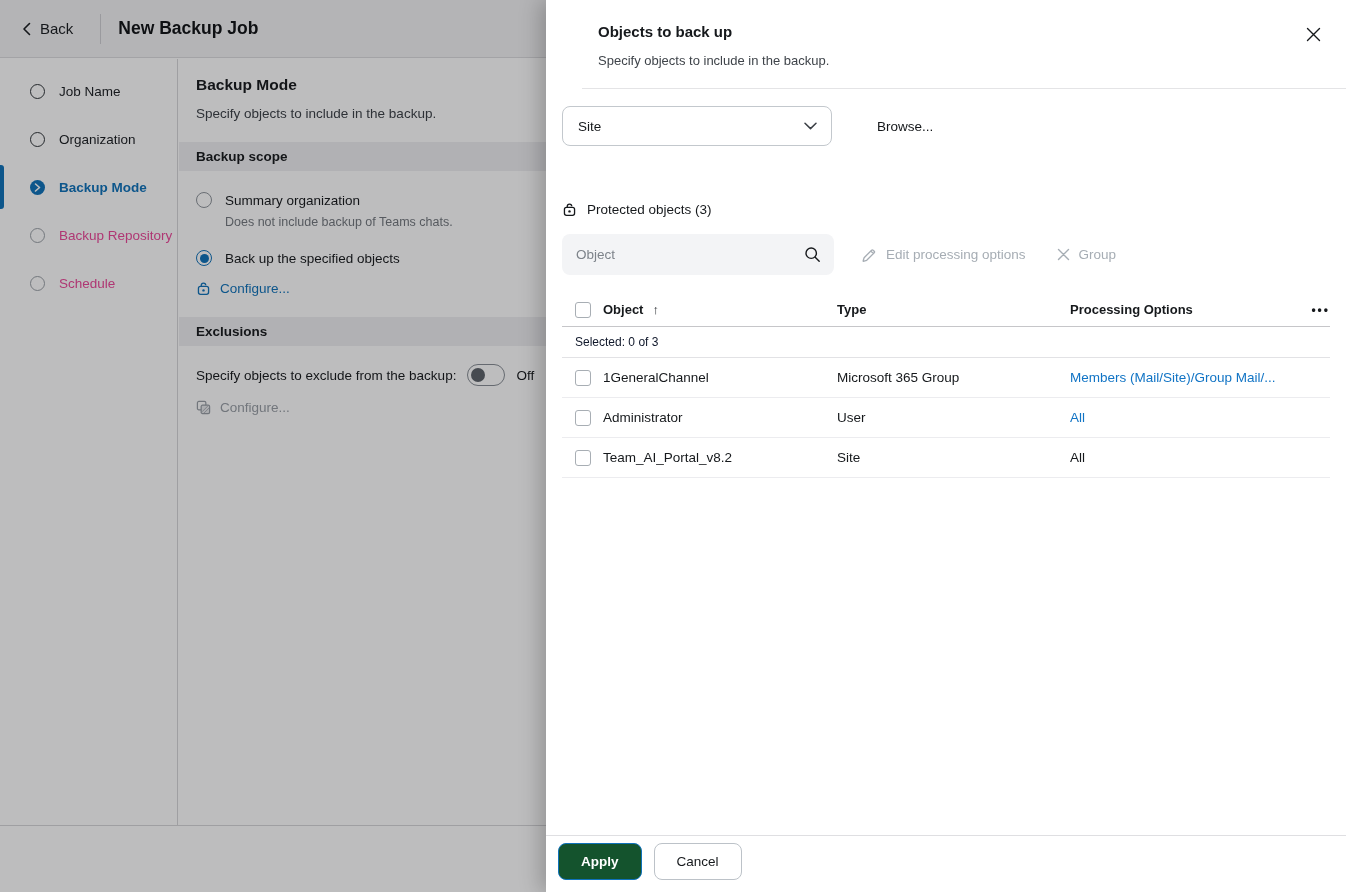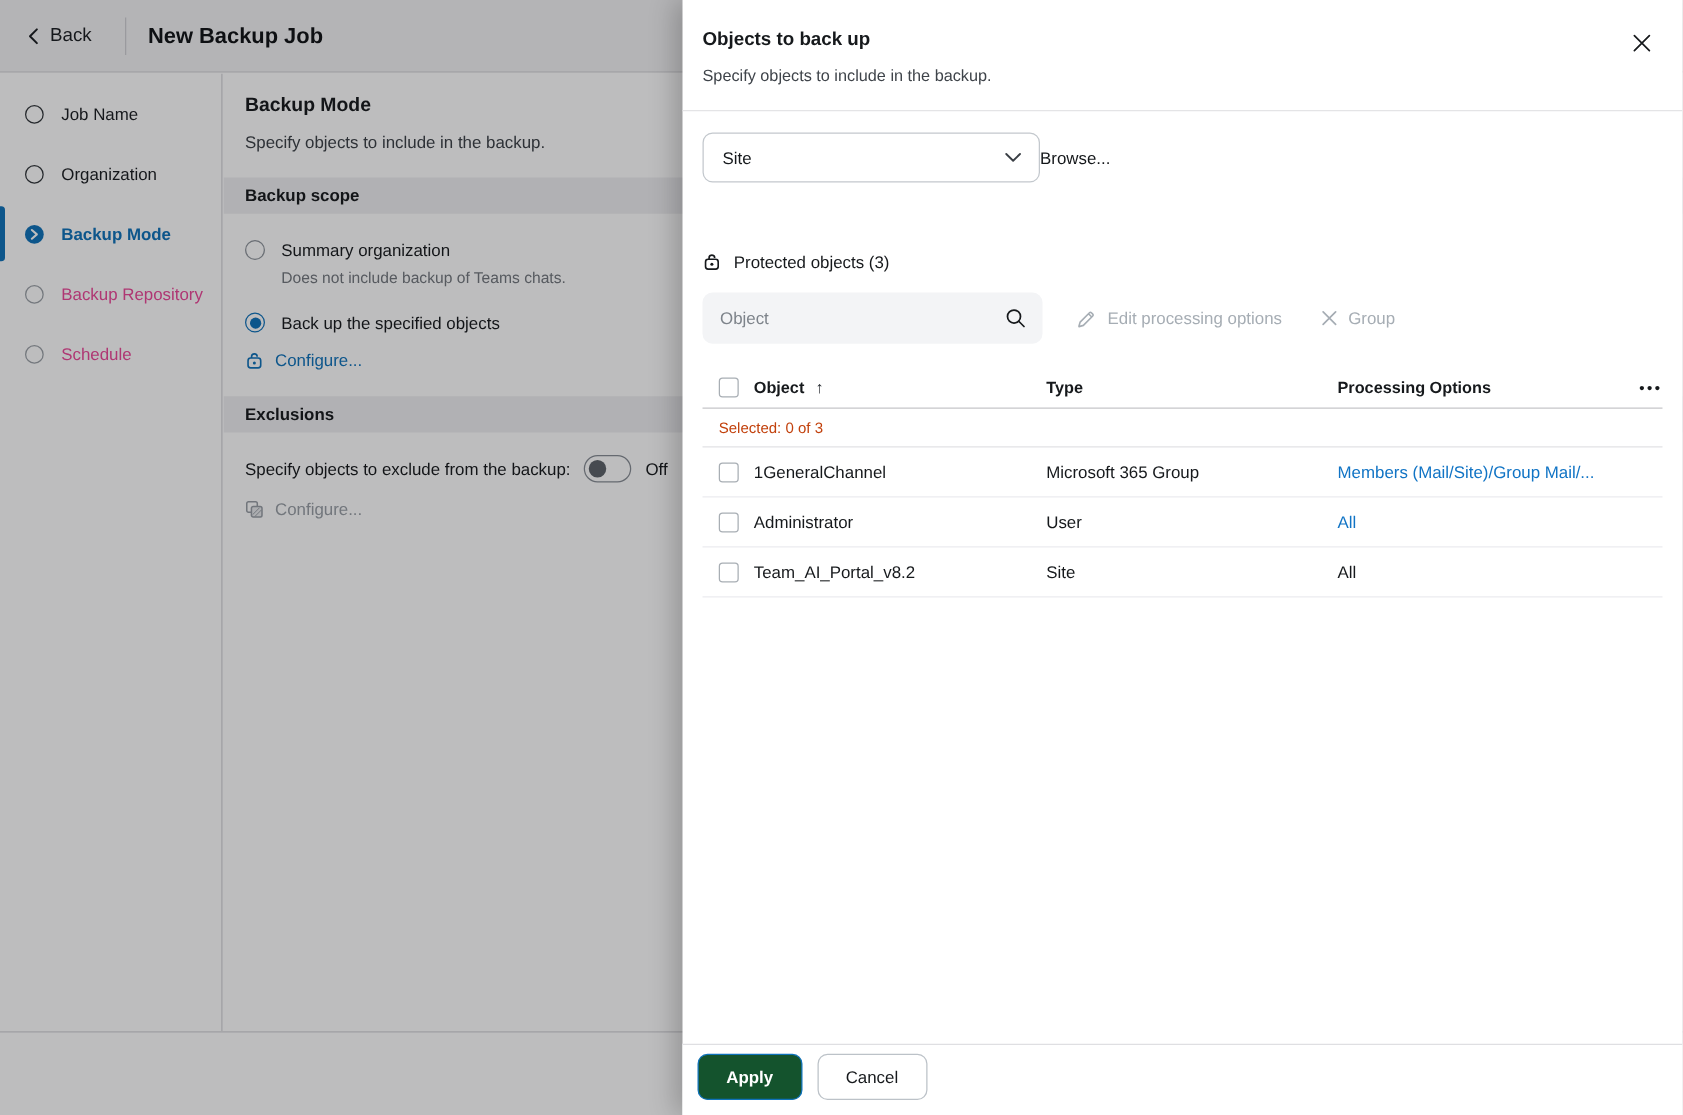--- a/index.html
+++ b/index.html
@@ -20,21 +20,21 @@
     display:flex; align-items:center;
   }
   .back-btn { display:flex; align-items:center; gap:9px; margin-left:22px; font-size:15px; color:#1a1d21; cursor:pointer; }
   .tb-divider { width:1px; height:30px; background:#d0d0d3; margin-left:27px; }
   .tb-title { font-size:17.5px; font-weight:bold; color:#101215; margin-left:17px; }
 
   .sidebar {
     position:absolute; left:0; top:59px; width:178px; bottom:67px;
     background:#fff; border-right:1px solid #d6d6d9; padding-top:8px;
   }
-  .step { position:relative; height:48px; display:flex; align-items:center; gap:14px; padding-left:20px; font-size:13.5px; cursor:pointer; }
+  .step { position:relative; height:48px; display:flex; align-items:center; gap:14px; padding-left:30px; font-size:13.5px; cursor:pointer; }
   .step .circle { width:15px; height:15px; border-radius:50%; border:1.5px solid #2f3438; flex:0 0 auto; }
   .step.visited { color:#1a1d21; }
   .step.pending { color:#ec4899; }
   .step.pending .circle { border-color:#9aa0a6; }
   .step.active { color:#0f72ba; font-weight:bold; }
   .step.active::before { content:""; position:absolute; left:0; top:2px; bottom:2px; width:4px; background:#0f72ba; border-radius:0 3px 3px 0; }
   .step.active .circle { border:none; background:#0f72ba; display:flex; align-items:center; justify-content:center; }
 
   .content { position:absolute; left:179px; top:59px; right:0; bottom:67px; background:#fff; }
   .c-title { margin:17px 0 0 17px; font-size:15.5px; font-weight:bold; }
@@ -51,56 +51,56 @@
   .toggle { width:38px; height:22px; border-radius:11px; border:1.5px solid #878d94; background:#fff; position:relative; cursor:pointer; flex:0 0 auto; }
   .toggle .knob { position:absolute; left:3px; top:2.5px; width:14px; height:14px; border-radius:50%; background:#5c6269; }
 
   .wfooter { position:absolute; left:0; right:0; bottom:0; height:67px; background:#fff; border-top:1px solid #d6d6d9; }
 
   .overlay { position:absolute; inset:0; background:rgba(10,12,14,0.27); z-index:5; }
 
   
   .panel {
     position:absolute; top:0; right:0; width:800px; height:100%;
-    background:#fff; z-index:10; box-shadow:-6px 0 20px rgba(0,0,0,0.22);
+    background:#fff; z-index:10; box-shadow:-6px 0 20px rgba(0,0,0,0.22);padding-left:36px;
   }
   .p-header { position:relative; height:89px; border-bottom:1px solid #e4e4e6; padding:23px 24px 0 16px; }
   .p-title { font-size:15px; font-weight:bold; }
   .p-sub { margin-top:13px; font-size:13px; color:#3f444a; }
   .p-close { position:absolute; right:24px; top:25px; width:18px; height:18px; cursor:pointer; display:flex; align-items:center; justify-content:center; }
 
   .p-body { position:absolute; top:89px; left:0; right:0; bottom:57px; padding:0 16px; }
 
   .row-select { margin-top:17px; display:flex; align-items:center; }
   .select {
     width:270px; height:40px; border:1px solid #c3c8cd; border-radius:8px;
     display:flex; align-items:center; justify-content:space-between;
     padding:0 14px 0 15px; font-size:13.5px; cursor:pointer; background:#fff;
   }
-  .browse { font-size:13.5px; color:#14171a; cursor:pointer; }
+  .browse { margin-left:45px; font-size:13.5px; color:#14171a; cursor:pointer; }
 
   .protected { margin-top:56px; display:flex; align-items:flex-end; gap:10px; font-size:13.5px; }
 
   .toolbar { margin-top:17px; display:flex; align-items:center; }
   .search {
     width:272px; height:41px; background:#f3f4f6; border-radius:8px;
     display:flex; align-items:center; padding:0 13px 0 14px;
   }
   .search input { flex:1; border:none; outline:none; background:transparent; font-size:13.5px; font-family:inherit; color:#16191c; }
   .search input::placeholder { color:#7d838a; }
   .tool-btn { display:flex; align-items:center; gap:9px; font-size:13.5px; color:#a6adb4; margin-left:27px; cursor:default; }
   .tool-btn + .tool-btn { margin-left:31px; }
 
   .table { margin-top:18px; }
   .trow { display:grid; grid-template-columns:28px 234px 233px 1fr 26px; align-items:center; padding-left:13px; }
   .thead { height:34px; font-size:13px; font-weight:bold; border-bottom:1px solid #c6c6c9; }
   .thead .obj-h { display:flex; align-items:center; gap:9px; }
   .sort-arrow { font-size:13px; font-weight:normal; color:#2a2e33; }
   .dots { font-size:12px; font-weight:bold; letter-spacing:2px; color:#16191c; cursor:pointer; justify-self:end; }
-  .selrow { height:31px; display:flex; align-items:center; padding-left:13px; font-size:12px; color:#c2410c; border-bottom:1px solid #e2e2e5; }
+  .selrow { height:31px; display:flex; align-items:center; padding-left:13px; font-size:12px; color:#0f172a; border-bottom:1px solid #e2e2e5; }
   .drow { height:40px; font-size:13.5px; border-bottom:1px solid #ececef; }
   .drow .link { color:#1174c5; cursor:pointer; }
   .drow .plain { color:#16191c; }
   .checkbox { width:16px; height:16px; border:1px solid #a8aeb4; border-radius:3px; background:#fff; cursor:pointer; }
 
   .p-footer {
     position:absolute; left:0; right:0; bottom:0; height:57px; background:#fff;
     border-top:1px solid #dfdfe2; display:flex; align-items:flex-start; gap:12px;
     padding:7px 0 0 12px;
   }

